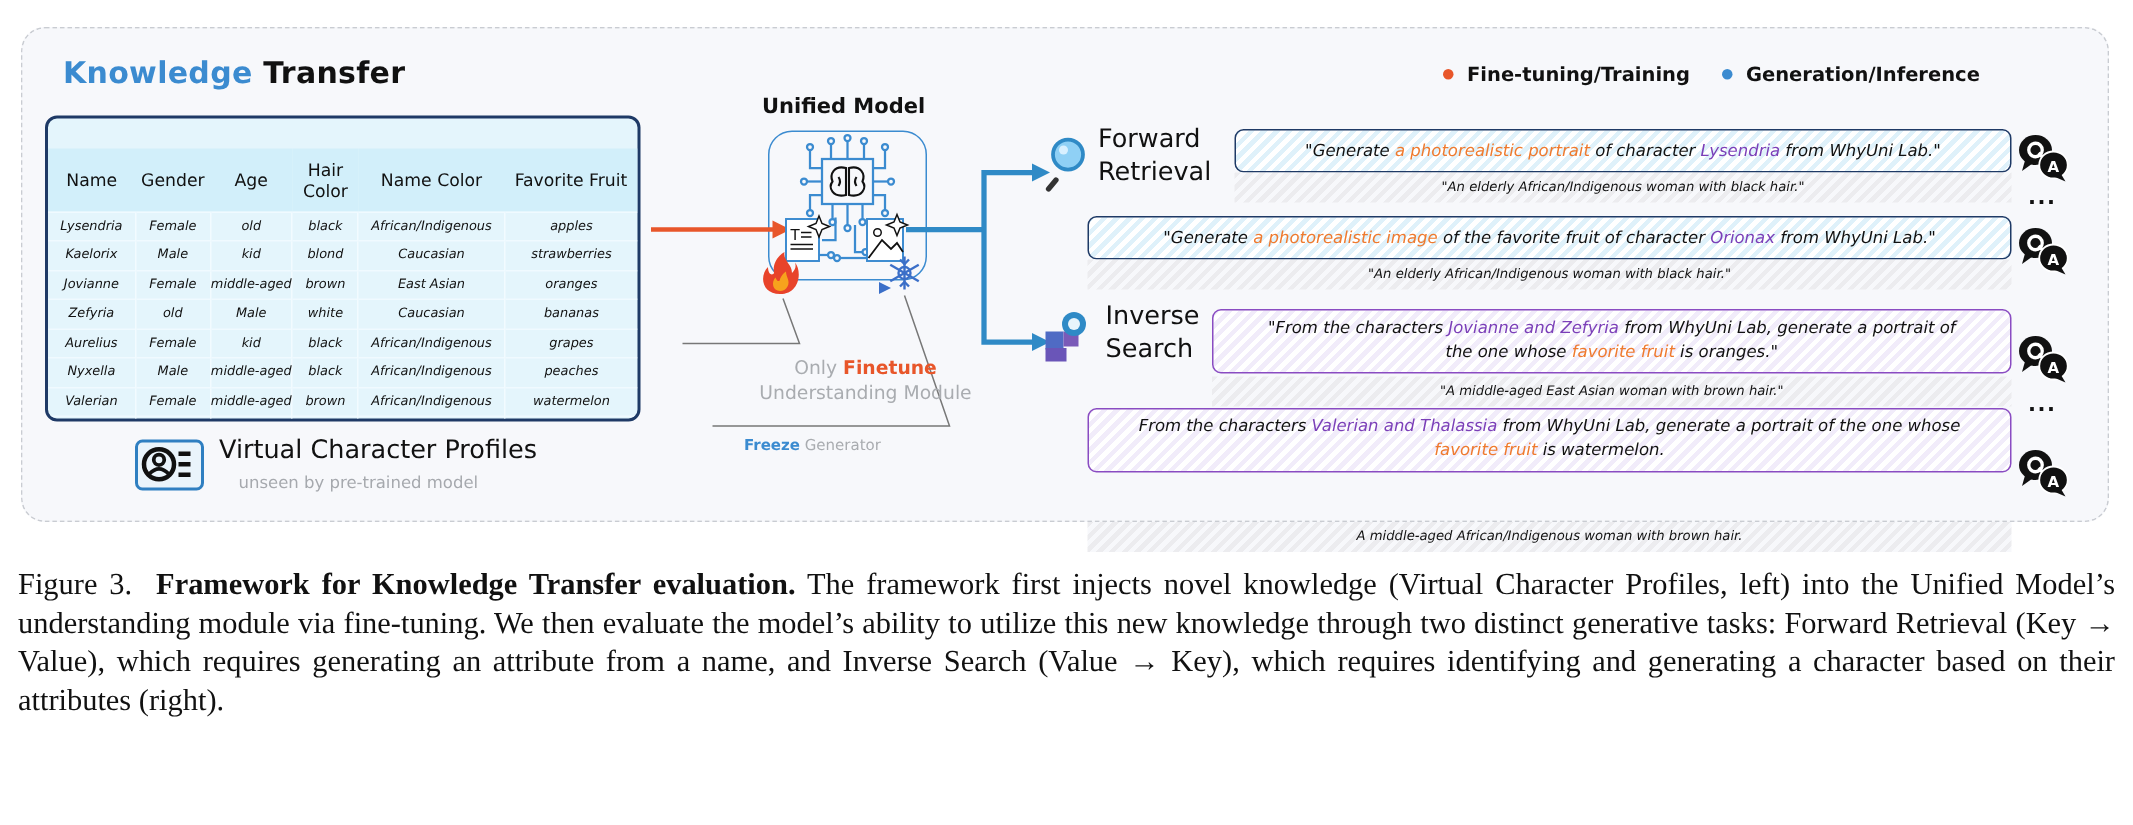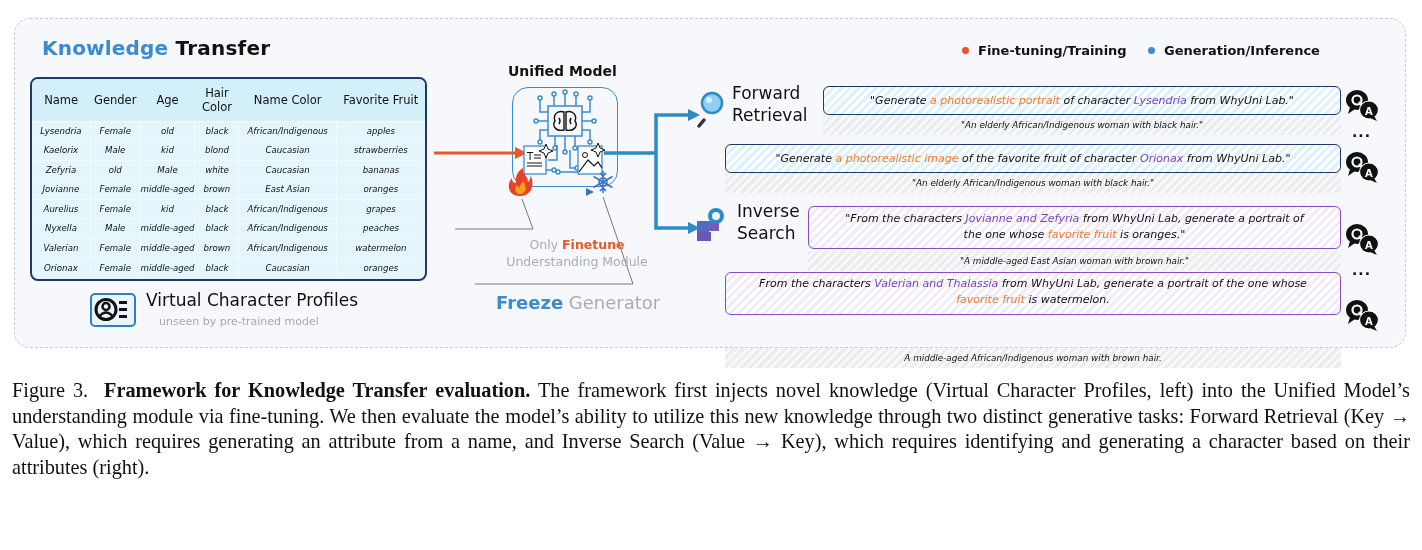--- a/index.html
+++ b/index.html
@@ -12,38 +12,38 @@
     }
     .kt-title { position: absolute; left: 42px; top: 36px; font-size: 20px; font-weight: bold; letter-spacing: 0.2px; }
     .kt-title .blue { color: #3b8bd0; }
     .kt-title .black { color: #111; }
 
     
     .profile-table {
       position: absolute; left: 30px; top: 77px; width: 397px; height: 204px;
       border: 2px solid #1f3a66; border-radius: 8px; background: #e4f5fc; overflow: hidden;
     }
-    .profile-table table { width: 100%; border-collapse: collapse; font-family: "DejaVu Sans", sans-serif; }
+    .profile-table table { width: 100%; border-collapse: collapse; font-family: "DejaVu Sans", sans-serif; margin-top: 20px; }
     .profile-table thead tr { background: #d2effa; height: 42px; }
     .profile-table th { font-size: 11.5px; font-weight: normal; color: #111; line-height: 14px; padding: 0 2px; }
     .profile-table td { font-size: 8.6px; font-style: italic; text-align: center; height: 19.5px; color: #111; border-left: 1px solid #f2fbff; border-top: 1px solid #f0faff; white-space: nowrap; }
     .profile-table td:first-child { border-left: none; }
 
     .vcp-icon { position: absolute; left: 90px; top: 293px; width: 46px; height: 34px; border: 2.5px solid #2f7fc1; border-radius: 5px; background: #eaf4fb; }
     .vcp-title { position: absolute; left: 146px; top: 290px; font-size: 17px; color: #111; }
     .vcp-sub { position: absolute; left: 159px; top: 315px; font-size: 11px; color: #a6a9ae; }
 
     
     .um-title { position: absolute; left: 508px; top: 63px; font-size: 14px; font-weight: bold; }
     .um-box { position: absolute; left: 512px; top: 87px; width: 106px; height: 100px; border: 1.5px solid #3b8bd0; border-radius: 16px; background: #f7f8fb; }
     .svg-layer { position: absolute; left: 0; top: 0; width: 1422px; height: 550px; pointer-events: none; }
 
     .only-finetune { position: absolute; left: 454px; top: 236px; width: 150px; text-align: center; font-size: 12.5px; color: #a9acb0; line-height: 17px; margin-left: 48px; }
     .only-finetune .hl { color: #e8562a; font-weight: bold; }
-    .freeze { position: absolute; left: 496px; top: 292px; font-size: 18px; color: #a9acb0; }
+    .freeze { position: absolute; left: 496px; top: 292px; font-size: 10px; color: #a9acb0; }
     .freeze .hl { color: #3b8bd0; font-weight: bold; }
 
     
     .legend { position: absolute; top: 43px; font-size: 13px; font-weight: bold; color: #111; }
     .legend .dot { display: inline-block; width: 7px; height: 7px; border-radius: 50%; margin-right: 9px; vertical-align: middle; position: relative; top: -1px; }
 
     
     .task-label { position: absolute; font-size: 17px; line-height: 22px; color: #111; }
 
     
@@ -126,34 +126,34 @@
         </tr>
         <tr>
           <td>Kaelorix</td>
           <td>Male</td>
           <td>kid</td>
           <td>blond</td>
           <td>Caucasian</td>
           <td>strawberries</td>
         </tr>
         <tr>
+          <td>Jovianne</td>
+          <td>Female</td>
+          <td>middle-aged</td>
+          <td>brown</td>
+          <td>East Asian</td>
+          <td>oranges</td>
+        </tr>
+        <tr>
           <td>Zefyria</td>
           <td>old</td>
           <td>Male</td>
           <td>white</td>
           <td>Caucasian</td>
           <td>bananas</td>
-        </tr>
-        <tr>
-          <td>Jovianne</td>
-          <td>Female</td>
-          <td>middle-aged</td>
-          <td>brown</td>
-          <td>East Asian</td>
-          <td>oranges</td>
         </tr>
         <tr>
           <td>Aurelius</td>
           <td>Female</td>
           <td>kid</td>
           <td>black</td>
           <td>African/Indigenous</td>
           <td>grapes</td>
         </tr>
         <tr>

